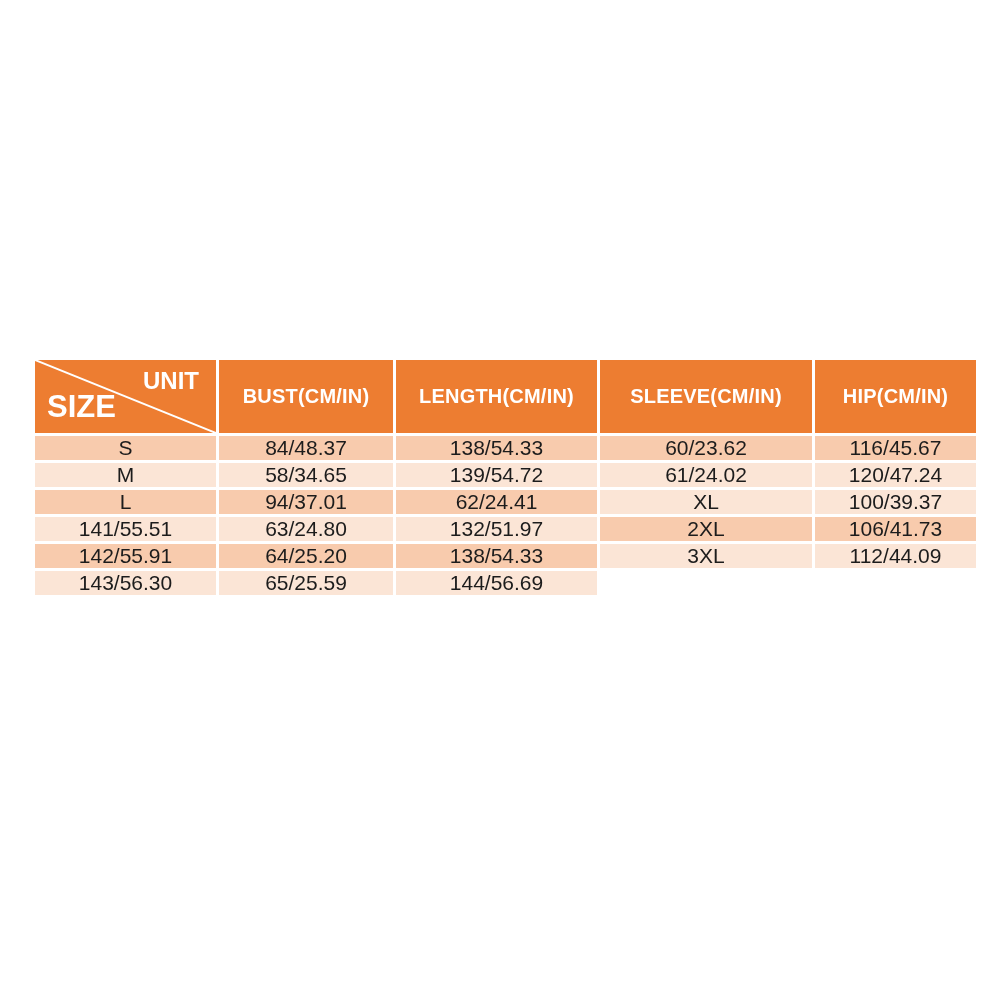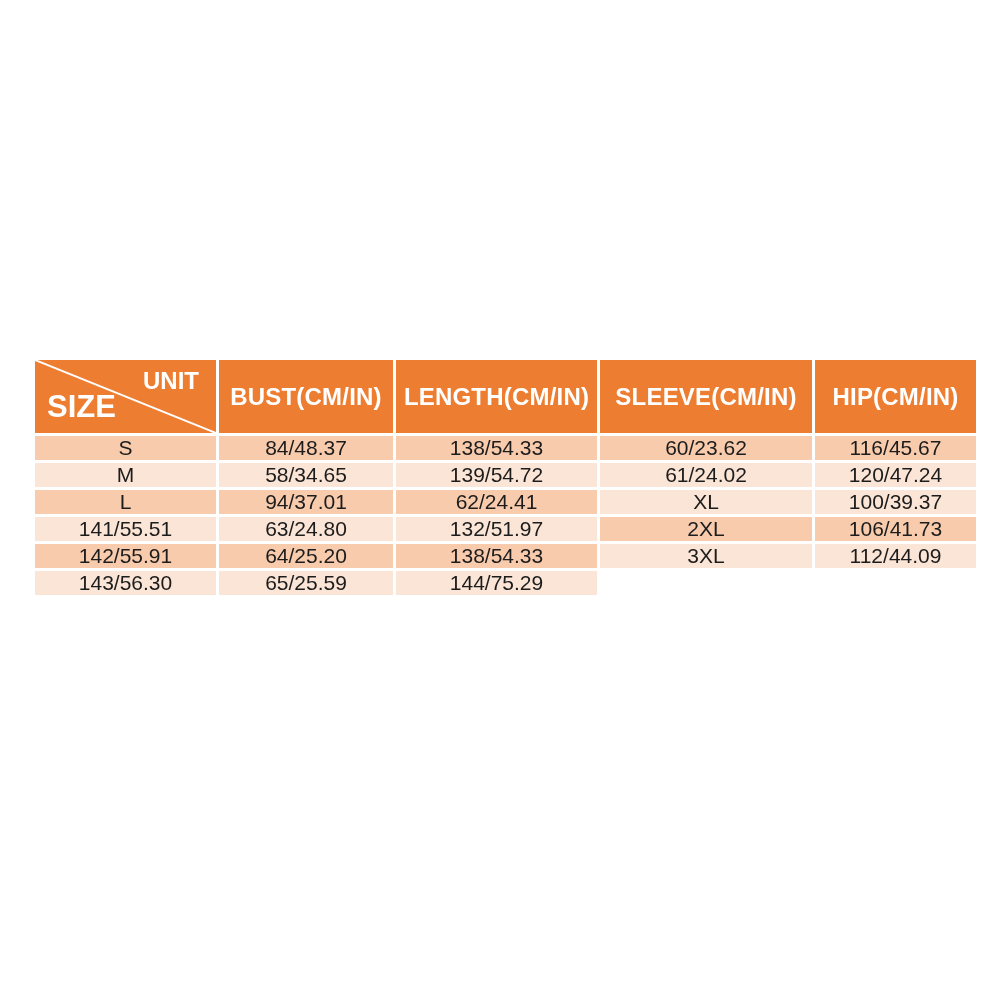--- a/index.html
+++ b/index.html
@@ -23,21 +23,21 @@
   .cell {
     display: flex;
     align-items: center;
     justify-content: center;
     text-align: center;
   }
   .header-cell {
     background: var(--header-bg, #ED7D31);
     color: var(--header-text, #ffffff);
     font-weight: bold;
-    font-size: 24px;
+    font-size: 20px;
     letter-spacing: 0.2px;
   }
   .corner-cell {
     position: relative;
     background: var(--header-bg, #ED7D31);
     color: var(--header-text, #ffffff);
     font-weight: bold;
   }
   .corner-cell svg { position: absolute; left: 0; top: 0; width: 100%; height: 100%; }
   .corner-unit {
@@ -99,15 +99,15 @@
   <div class="cell data-cell row-odd">2XL</div>
   <div class="cell data-cell row-odd">106/41.73</div>
   <div class="cell data-cell row-odd">142/55.91</div>
   <div class="cell data-cell row-odd">64/25.20</div>
   <div class="cell data-cell row-odd">138/54.33</div>
 
   <div class="cell data-cell row-even">3XL</div>
   <div class="cell data-cell row-even">112/44.09</div>
   <div class="cell data-cell row-even">143/56.30</div>
   <div class="cell data-cell row-even">65/25.59</div>
-  <div class="cell data-cell row-even">144/75.29</div>
+  <div class="cell data-cell row-even">144/56.69</div>
 
 </div>
 
 </body></html>

